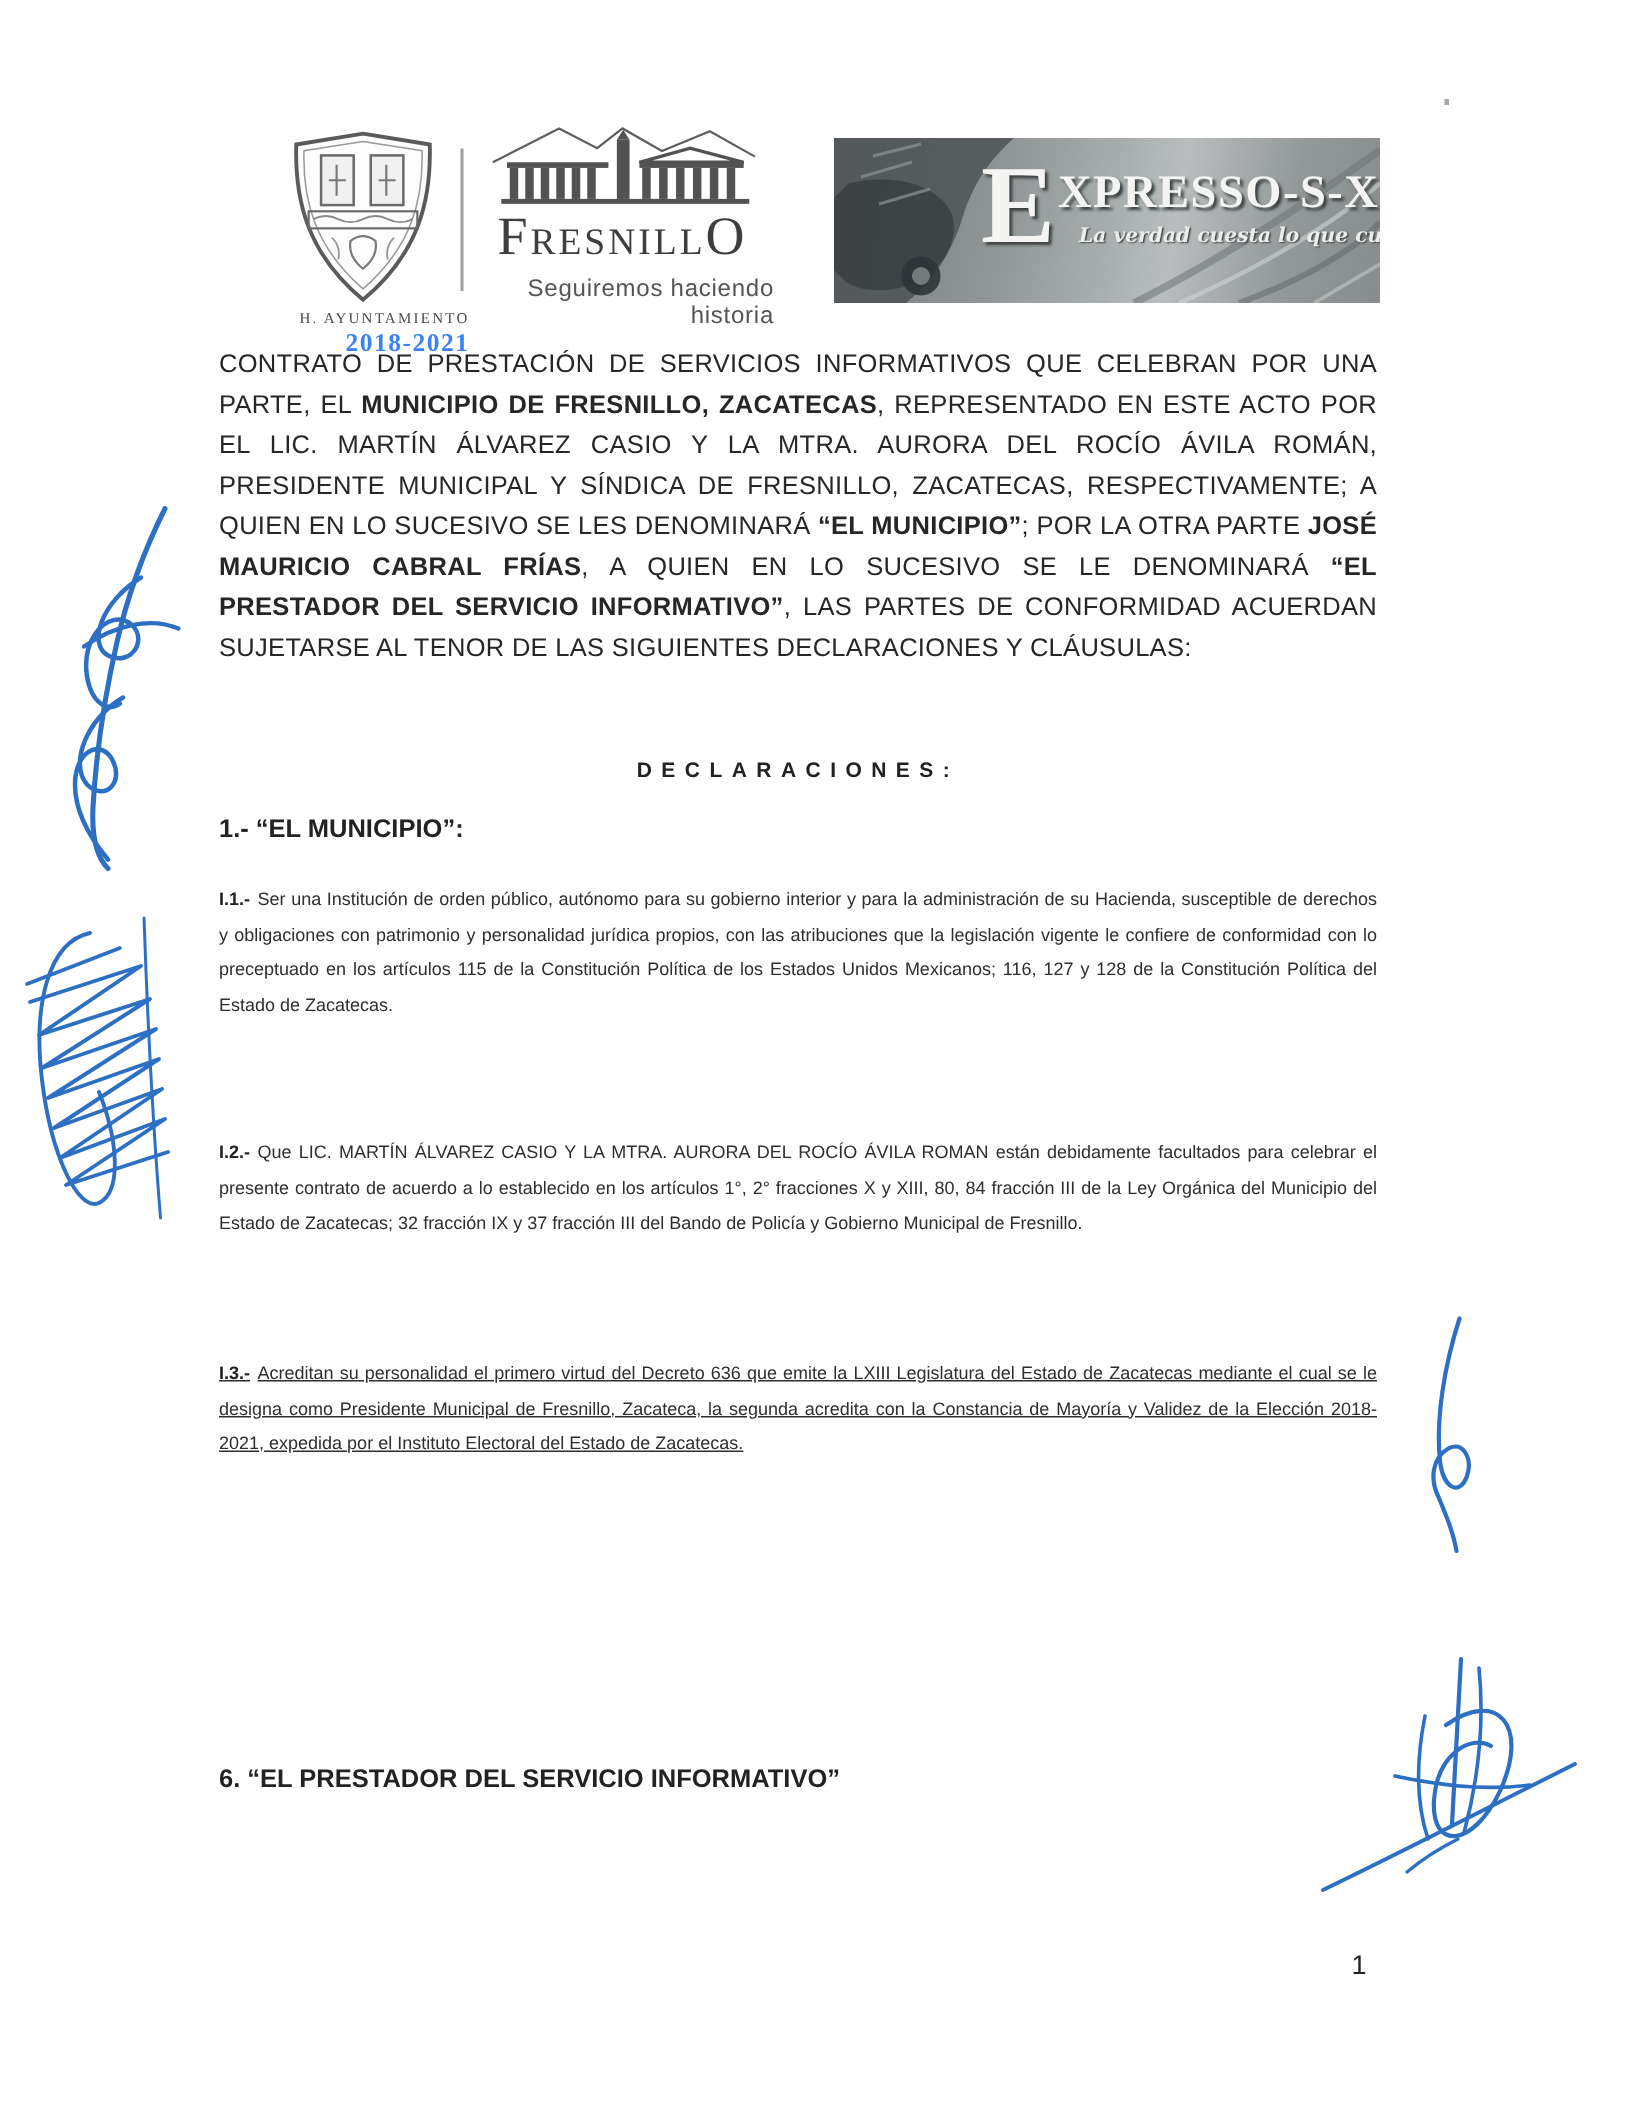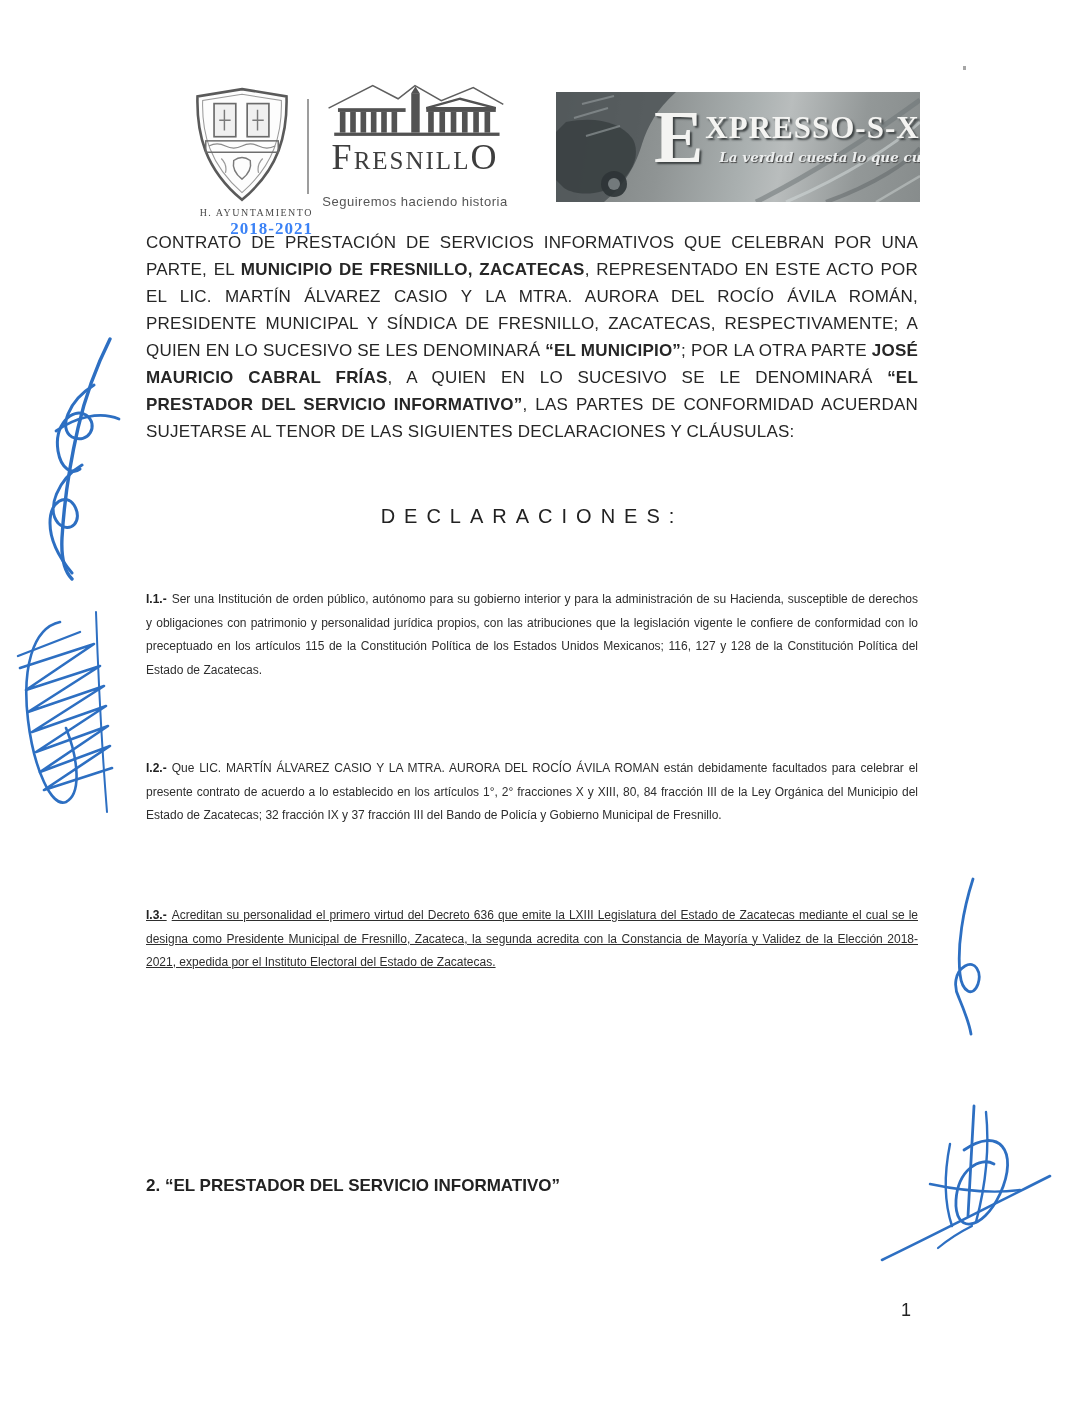--- a/index.html
+++ b/index.html
@@ -14,42 +14,42 @@
   .crest-years{font-family:"Liberation Serif",serif;font-size:17px;font-weight:700;
                color:#3b82f6;letter-spacing:1px;margin-top:1px;}
   .hdr-divider{position:absolute;left:307px;top:99px;width:2px;height:95px;background:#9d9d9d;}
 
   .fres{position:absolute;left:314px;top:80px;width:202px;text-align:center;}
   .fres svg{display:block;margin:0 auto;}
   .fres-word{font-family:"Liberation Serif",serif;color:#3e3e3e;letter-spacing:2px;
              line-height:30px;white-space:nowrap;}
   .fres-word .cap{font-size:36px;}
   .fres-word .mid{font-size:25px;}
-  .fres-tag{font-size:13px;color:#555;margin-top:15px;letter-spacing:.5px;}
+  .fres-tag{font-size:16px;color:#555;margin-top:4px;letter-spacing:.5px;text-align:right;}
 
   .banner{position:absolute;left:556px;top:92px;width:364px;height:110px;
           background:linear-gradient(100deg,#777c7c 0%,#8f9494 30%,#aab0b0 52%,#b9bdbd 62%,#939898 82%,#878c8c 100%);
           overflow:hidden;}
   .banner svg{position:absolute;left:0;top:0;}
   .banner-text{position:absolute;left:98px;top:8px;display:flex;align-items:flex-start;}
   .banner-initial{font-family:"Liberation Serif",serif;font-size:74px;line-height:74px;
                   font-weight:700;color:#f4f4f2;text-shadow:2px 2px 2px #3c4142;}
   .banner-col{display:flex;flex-direction:column;margin-left:2px;margin-top:10px;}
   .banner-title{font-family:"Liberation Serif",serif;font-size:31px;font-weight:700;
                 color:#f4f4f2;letter-spacing:1px;text-shadow:2px 2px 2px #3c4142;white-space:nowrap;}
   .banner-tag{font-family:"DejaVu Serif",serif;font-style:italic;font-size:13.5px;font-weight:700;
               color:#eceeee;margin-top:3px;margin-left:14px;text-shadow:1px 1px 1px #444;white-space:nowrap;}
 
   .speck{position:absolute;left:963px;top:66px;width:3px;height:4px;background:#777;opacity:.65;}
 
   
   .tcol{position:absolute;left:146px;width:772px;}
   .intro{top:229px;font-size:17px;line-height:27px;text-align:justify;color:#262626;
          letter-spacing:.2px;}
-  .h-decl{top:505px;text-align:center;font-size:20px;font-weight:400;letter-spacing:.45em;color:#222;}
+  .h-decl{top:505px;text-align:center;font-size:14px;font-weight:700;letter-spacing:.45em;color:#222;}
   .h-sec1{top:543px;font-size:17px;font-weight:700;color:#222;}
   .h-sec2{top:1176px;font-size:17px;font-weight:700;color:#222;}
   .decl{font-size:12px;line-height:23.5px;text-align:justify;color:#2e2e2e;}
   .d1{top:588px;} .d2{top:757px;} .d3{top:904px;text-decoration:underline;} .d4{top:1046px;}
   .decl .lbl{font-weight:700;margin-right:5px;color:#222;}
   .pagenum{position:absolute;left:901px;top:1300px;font-size:18px;color:#222;}
 
   
   .sig{position:absolute;}
   .sig path,.sig polyline{fill:none;stroke-linecap:round;stroke-linejoin:round;}
@@ -152,31 +152,32 @@
     <path d="M108 14 C112 54 106 94 98 124" stroke="#2d6fc2" stroke-width="2.4"></path>
     <path d="M72 46 C66 76 66 104 74 128" stroke="#2d6fc2" stroke-width="2.4"></path>
     <path d="M52 86 C80 92 112 96 142 92" stroke="#2d6fc2" stroke-width="2.4"></path>
     <path d="M60 150 C72 140 82 134 94 128" stroke="#2d6fc2" stroke-width="2.2"></path>
   </svg>
 
   <div class="tcol intro"><span>CONTRATO DE PRESTACIÓN DE SERVICIOS INFORMATIVOS QUE CELEBRAN POR UNA PARTE, EL </span><span style="font-weight: 700;">MUNICIPIO DE FRESNILLO, ZACATECAS</span><span>, REPRESENTADO EN ESTE ACTO POR EL LIC. MARTÍN ÁLVAREZ CASIO Y LA MTRA. AURORA DEL ROCÍO ÁVILA ROMÁN, PRESIDENTE MUNICIPAL Y SÍNDICA DE FRESNILLO, ZACATECAS, RESPECTIVAMENTE; A QUIEN EN LO SUCESIVO SE LES DENOMINARÁ </span><span style="font-weight: 700;">“EL MUNICIPIO”</span><span>; POR LA OTRA PARTE </span><span style="font-weight: 700;">JOSÉ MAURICIO CABRAL FRÍAS</span><span>, A QUIEN EN LO SUCESIVO SE LE DENOMINARÁ </span><span style="font-weight: 700;">“EL PRESTADOR DEL SERVICIO INFORMATIVO”</span><span>, LAS PARTES DE CONFORMIDAD ACUERDAN SUJETARSE AL TENOR DE LAS SIGUIENTES DECLARACIONES Y CLÁUSULAS:</span></div>
 
   <div class="tcol h-decl">DECLARACIONES:</div>
 
+  <div class="tcol h-sec1">1.- “EL MUNICIPIO”:</div>
 
   <div class="tcol decl d1">
     <span class="lbl">I.1.-</span><span>Ser una Institución de orden público, autónomo para su gobierno interior y para la administración de su Hacienda, susceptible de derechos y obligaciones con patrimonio y personalidad jurídica propios, con las atribuciones que la legislación vigente le confiere de conformidad con lo preceptuado en los artículos 115 de la Constitución Política de los Estados Unidos Mexicanos; 116, 127 y 128 de la Constitución Política del Estado de Zacatecas.</span>
   </div>
 
   <div class="tcol decl d2">
     <span class="lbl">I.2.-</span><span>Que LIC. MARTÍN ÁLVAREZ CASIO Y LA MTRA. AURORA DEL ROCÍO ÁVILA ROMAN están debidamente facultados para celebrar el presente contrato de acuerdo a lo establecido en los artículos 1°, 2° fracciones X y XIII, 80, 84 fracción III de la Ley Orgánica del Municipio del Estado de Zacatecas; 32 fracción IX y 37 fracción III del Bando de Policía y Gobierno Municipal de Fresnillo.</span>
   </div>
 
   <div class="tcol decl d3">
     <span class="lbl">I.3.-</span><span>Acreditan su personalidad el primero virtud del Decreto 636 que emite la LXIII Legislatura del Estado de Zacatecas mediante el cual se le designa como Presidente Municipal de Fresnillo, Zacateca, la segunda acredita con la Constancia de Mayoría y Validez de la Elección 2018-2021, expedida por el Instituto Electoral del Estado de Zacatecas.</span>
   </div>
 
 
-  <div class="tcol h-sec2">2. “EL PRESTADOR DEL SERVICIO INFORMATIVO”</div>
+  <div class="tcol h-sec2">6. “EL PRESTADOR DEL SERVICIO INFORMATIVO”</div>
 
   <div class="pagenum">1</div>
 
 </div>
 
 </body></html>

